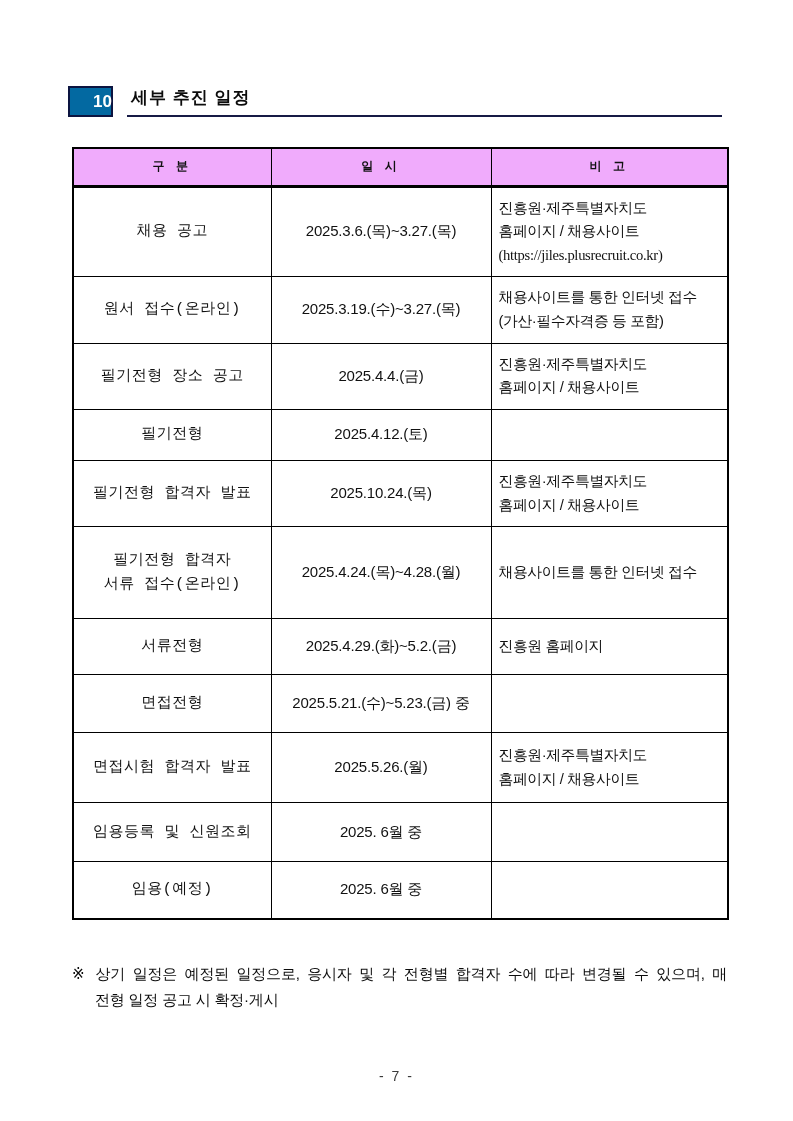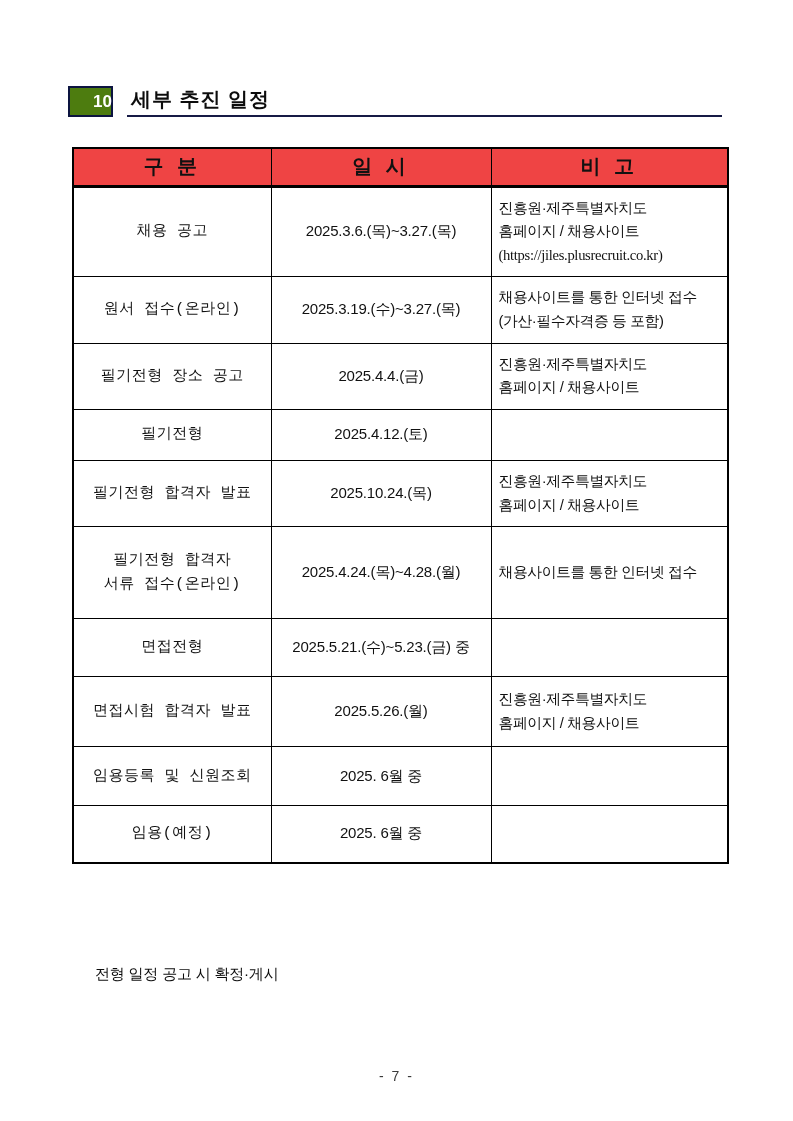--- a/index.html
+++ b/index.html
@@ -9,28 +9,28 @@
     position: relative;
     font-family: "Liberation Sans", "DejaVu Sans", sans-serif;
     color: #111;
     overflow: hidden;
   }
 
   
   .sec-badge {
     position: absolute; left: 68px; top: 86px;
     width: 45px; height: 31px;
-    background: #4d7c0f;
+    background: #0369a1;
     border: 2px solid #0c1440;
     color: #fff; font-weight: bold; font-size: 17px;
     display: flex; align-items: center; justify-content: center; padding-left: 24px;
   }
   .sec-title {
     position: absolute; left: 131px; top: 86px;
-    font-size: 20px; font-weight: bold; color: #0c0c0c;
+    font-size: 17px; font-weight: bold; color: #0c0c0c;
     letter-spacing: 1px;
   }
   .sec-underline {
     position: absolute; left: 127px; top: 115px;
     width: 595px; height: 0;
     border-bottom: 2px solid #161a45;
   }
 
   
   table.schedule {
@@ -38,22 +38,22 @@
     width: 655px;
     border-collapse: collapse;
     table-layout: fixed;
     border: 2px solid #000;
   }
   table.schedule col.c1 { width: 198px; }
   table.schedule col.c2 { width: 220px; }
   table.schedule col.c3 { width: 237px; }
   table.schedule th {
     height: 38px;
-    background: #ef4444;
-    font-size: 20px; font-weight: bold;
+    background: #f0abfc;
+    font-size: 12px; font-weight: bold;
     letter-spacing: 4px;
     border: 1px solid #000;
     border-bottom: 3px solid #000;
     text-align: center; vertical-align: middle;
   }
   table.schedule td {
     border: 1px solid #000;
     vertical-align: middle;
     font-size: 15px;
   }
@@ -154,20 +154,27 @@
         </td>
       </tr>
       <tr style="height: 92px;">
         <td class="cat">필기전형 합격자
 서류 접수(온라인)</td>
         <td class="date">2025.4.24.(목)~4.28.(월)</td>
         <td class="remarks">
           <div class="remark-line">채용사이트를 통한 인터넷 접수</div>
         </td>
       </tr>
+      <tr style="height: 56px;">
+        <td class="cat">서류전형</td>
+        <td class="date">2025.4.29.(화)~5.2.(금)</td>
+        <td class="remarks">
+          <div class="remark-line">진흥원 홈페이지</div>
+        </td>
+      </tr>
       <tr style="height: 58px;">
         <td class="cat">면접전형</td>
         <td class="date">2025.5.21.(수)~5.23.(금) 중</td>
         <td class="remarks"></td>
       </tr>
       <tr style="height: 70px;">
         <td class="cat">면접시험 합격자 발표</td>
         <td class="date">2025.5.26.(월)</td>
         <td class="remarks">
           <div class="remark-line">진흥원·제주특별자치도</div>
@@ -181,16 +188,17 @@
       </tr>
       <tr style="height: 57px;">
         <td class="cat">임용(예정)</td>
         <td class="date">2025. 6월 중</td>
         <td class="remarks"></td>
       </tr>
     </tbody>
 </table>
 
 <div class="footnote">
+  <div class="fn-line1"><span>※</span> <span>상기 일정은 예정된 일정으로, 응시자 및 각 전형별 합격자 수에 따라 변경될 수 있으며, 매</span></div>
   <div class="fn-line2">전형 일정 공고 시 확정·게시</div>
 </div>
 
 <div class="page-number">- 7 -</div>
 
 </body></html>

